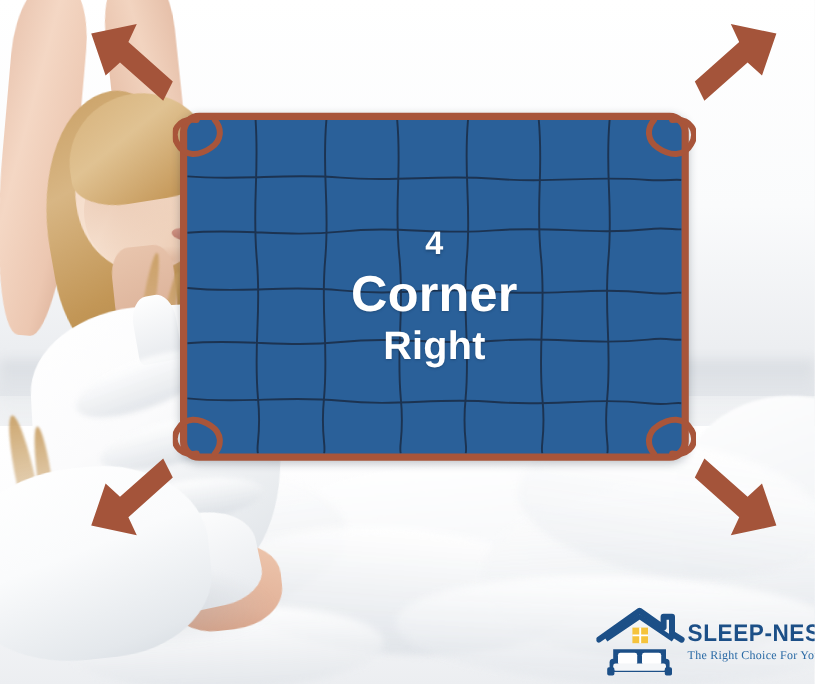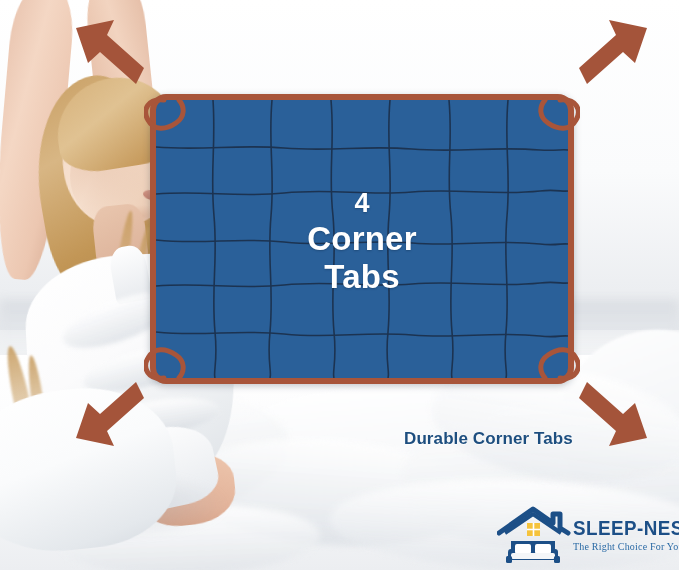--- a/index.html
+++ b/index.html
@@ -236,21 +236,21 @@
     text-align: center;
     color: #ffffff;
     font-weight: bold;
     font-size: 31px;
     line-height: 1.17;
     letter-spacing: 0.2px;
     text-shadow: 0 1px 2px rgba(15,40,70,0.35);
     pointer-events: none;
   }
   .comforter-label .ln1 { font-size: 27px; display: block; }
-  .comforter-label .ln2 { font-size: 33px; display: block; }
+  .comforter-label .ln2 { font-size: 42px; display: block; }
   .comforter-label .ln3 { font-size: 33px; display: block; }
 
   .tab-svg { position: absolute; left: 0; top: 0; pointer-events: none; }
 
   
   .arrow-svg { position: absolute; pointer-events: none; }
   .ar-tl { left: 74px;  top: 16px; }
   .ar-tr { left: 569px; top: 16px; }
   .ar-bl { left: 74px;  top: 378px; }
   .ar-br { left: 569px; top: 378px; }
@@ -363,21 +363,21 @@
           <path d="M0,94 C48,90 80,98 128,93 C176,88 208,96 256,92 C304,88 336,96 384,91 C400,89 406,92 412,91"></path>
           <path d="M0,140 C48,145 80,137 128,142 C176,147 208,139 256,143 C304,147 336,139 384,144 C400,146 406,143 412,144"></path>
           <path d="M0,186 C48,182 80,190 128,185 C176,180 208,188 256,184 C304,180 336,188 384,183 C400,181 406,184 412,183"></path>
           <path d="M0,232 C48,237 80,229 128,234 C176,239 208,231 256,235 C304,239 336,231 384,236 C400,238 406,235 412,236"></path>
         </g>
       </svg>
 
       <div class="comforter-label">
         <span class="ln1">4</span>
         <span class="ln2">Corner</span>
-        <span class="ln3">Tabs</span>
+        <span class="ln3">Right</span>
       </div>
     </div>
 
     <svg class="tab-svg" width="436" height="302" viewBox="0 0 436 302">
       <g fill="none" stroke="#a8553a" stroke-width="5" stroke-linecap="round">
         <path d="M20,12 C4,10 -2,22 4,32 C10,43 22,42 32,35 C41,29 41,19 35,12"></path>
         <path d="M416,12 C432,10 438,22 432,32 C426,43 414,42 404,35 C395,29 395,19 401,12"></path>
         <path d="M20,290 C4,292 -2,280 4,270 C10,259 22,260 32,267 C41,273 41,283 35,290"></path>
         <path d="M416,290 C432,292 438,280 432,270 C426,259 414,260 404,267 C395,273 395,283 401,290"></path>
       </g>
@@ -391,21 +391,20 @@
     <path d="M78,12 L40,4 L47,19 L10,52 L18,68 L54,36 L66,47 Z" fill="#a4543a"></path>
   </svg>
   <svg class="arrow-svg ar-bl" width="80" height="72" viewBox="0 0 80 72">
     <path d="M2,60 L40,68 L33,53 L70,20 L62,4 L26,36 L14,25 Z" fill="#a4543a"></path>
   </svg>
   <svg class="arrow-svg ar-br" width="80" height="72" viewBox="0 0 80 72">
     <path d="M78,60 L40,68 L47,53 L10,20 L18,4 L54,36 L66,25 Z" fill="#a4543a"></path>
   </svg>
 
   <div class="caption">
-    <span class="cl">Durable Corner Tabs</span>
   </div>
 
   <div class="brand">
     <svg class="brand-mark" viewBox="0 0 74 58">
       <path d="M2,27 L36,3 L56,17 L56,8 L63,8 L63,22 L71,27" fill="none" stroke="#1c4f87" stroke-width="5" stroke-linejoin="round" stroke-linecap="round"></path>
       <path d="M8,27 L36,8 L64,27" fill="none" stroke="#1c4f87" stroke-width="4" stroke-linejoin="round"></path>
       <rect x="30" y="17" width="13" height="13" fill="#f5c33c"></rect>
       <line x1="36.5" y1="17" x2="36.5" y2="30" stroke="#ffffff" stroke-width="1.6"></line>
       <line x1="30" y1="23.5" x2="43" y2="23.5" stroke="#ffffff" stroke-width="1.6"></line>
       <path d="M14,35 L58,35 L58,50 L14,50 Z" fill="#1c4f87"></path>

